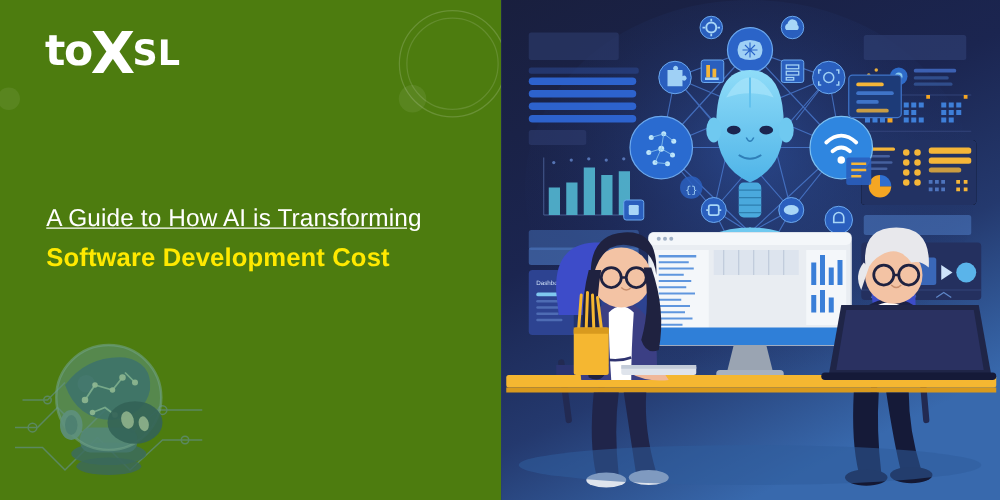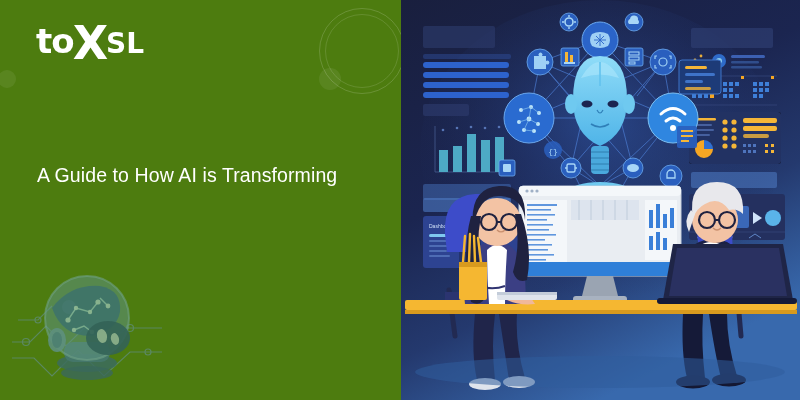--- a/index.html
+++ b/index.html
@@ -33,21 +33,21 @@
   .logo .x {
     font-size:46px; font-weight:700; line-height:0;
     position:relative; top:6px; margin:0 -1px;
   }
   .logo .sl { font-size:28px; letter-spacing:0px; }
 
   
   .headline { position:absolute; left:37px; top:163px; width:340px; }
   .headline .line1 {
     color:#ffffff; font-size:19.5px; font-weight:400;
-    letter-spacing:.1px; line-height:1.25; white-space:nowrap;
+    letter-spacing:.1px; line-height:1.25; white-space:nowrap;text-decoration:underline;
   }
   .headline .line2 {
     color:#ffe900; font-size:20.5px; font-weight:700;
     letter-spacing:.1px; line-height:1.3; margin-top:7px; white-space:nowrap;
   }
 
   
   .globe-mark { position:absolute; left:12px; top:246px; width:150px; height:140px; opacity:.55; }
 
   
@@ -68,20 +68,21 @@
     <div class="deco-ring r1"></div>
     <div class="deco-ring r2"></div>
     <div class="deco-dot d1"></div>
     <div class="deco-dot d2"></div>
     <div class="deco-dot d3"></div>
 
     <div class="logo"><span>to</span><span class="x">X</span><span class="sl">SL</span></div>
 
     <div class="headline">
       <div class="line1">A Guide to How AI is Transforming</div>
+      <div class="line2">Software Development Cost</div>
     </div>
 
     <svg class="globe-mark" viewBox="0 0 150 140">
       <g stroke="#6f9ad4" stroke-width="1.2" fill="none" opacity=".75">
         <path d="M0 96 L18 96 L34 80 L54 100 L74 80 L94 100 L114 82 L150 82"></path>
         <path d="M0 112 L22 112 L40 130 L66 104 L92 130 L118 106 L150 106"></path>
         <path d="M6 74 L26 74 L40 60"></path>
         <circle cx="14" cy="96" r="3.5"></circle>
           <circle cx="118" cy="82" r="3.5"></circle>
         <circle cx="26" cy="74" r="3"></circle>

